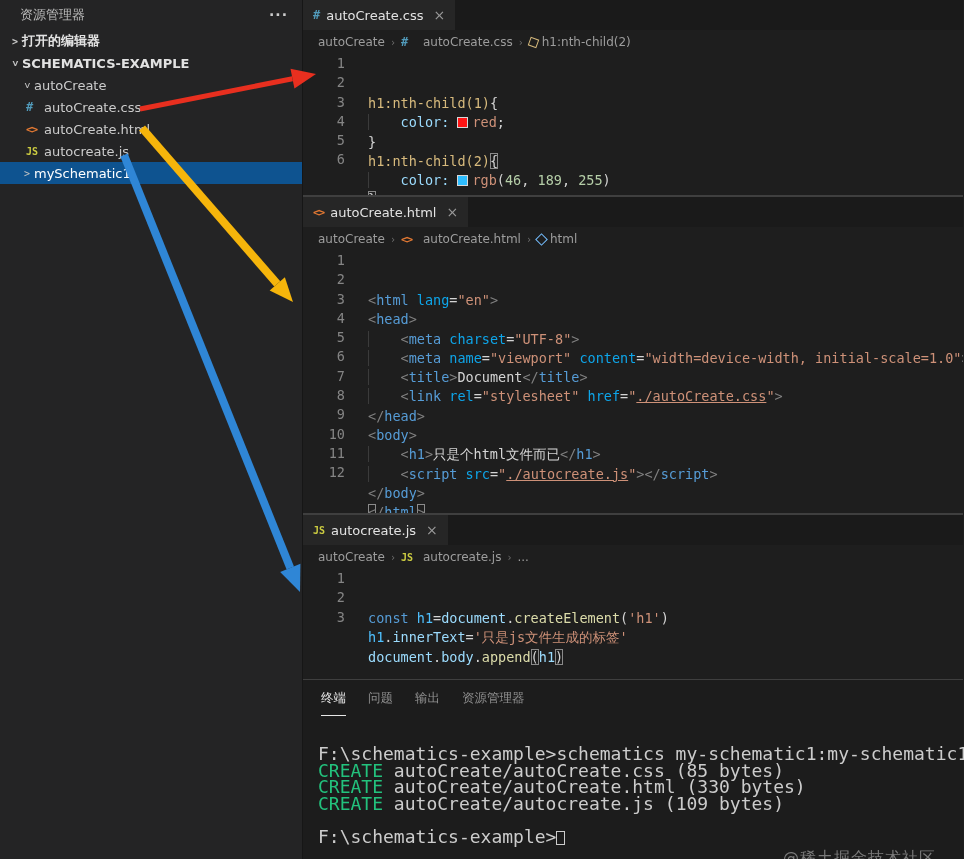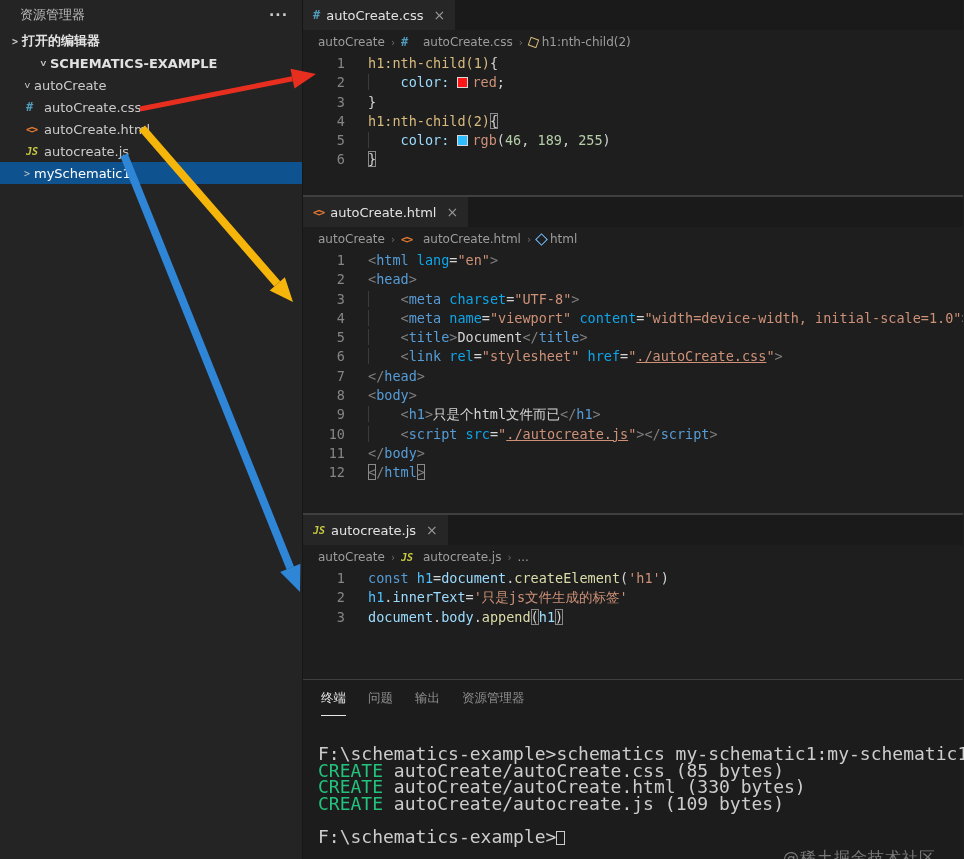--- a/index.html
+++ b/index.html
@@ -17,21 +17,21 @@
   .sb-row { height:22px; display:flex; align-items:center; cursor:pointer; white-space:nowrap; }
   .sb-row.bold { font-weight:bold; color:#e2e2e2; }
   .sb-row.selected { background:#0e5390; color:#ffffff; }
   .chev { width:14px; flex:none; font-size:10px; color:#c5c5c5; display:inline-flex;
           justify-content:center; align-items:center; font-family:"DejaVu Sans Mono",monospace; }
   .chev.down { transform:rotate(90deg); }
   .fi { width:18px; flex:none; font-weight:bold; font-size:10px; display:inline-flex;
         align-items:center; font-family:"DejaVu Sans Mono",monospace; }
   .fi-css { color:#519aba; font-size:12px; }
   .fi-html { color:#e37933; letter-spacing:-1px; font-size:11px; }
-  .fi-js { color:#cbcb41;font-style:italic; }
+  .fi-js { color:#cbcb41; }
 
   
   .editors { display:flex; flex-direction:column; width:660px; flex:none; }
   .pane { background:#1e1e1e; overflow:hidden; flex:none; }
   .divider { height:2px; background:#3f3f3f; flex:none; }
 
   .tabbar { height:30px; background:#1a1a1a; display:flex; }
   .tab { height:30px; display:flex; align-items:center; gap:6px; padding:0 10px;
          background:#262626; color:#e3e3e3; font-size:13px; cursor:pointer; }
   .tab .fi { width:auto; }
@@ -42,21 +42,21 @@
   .crumb { display:inline-flex; align-items:center; gap:4px; cursor:pointer; }
   .crumb-sep { color:#6f6f6f; font-size:10px; font-family:"DejaVu Sans Mono",monospace; }
   .sym-selector { width:9px; height:9px; border:1.5px solid #d7ba7d; transform:rotate(20deg);
                   display:inline-block; }
   .sym-cube { width:9px; height:9px; border:1.5px solid #75beff; transform:rotate(45deg);
               display:inline-block; }
 
   .code { font-family:"DejaVu Sans Mono",monospace; font-size:13.5px; cursor:text; }
   .line { height:19.3px; line-height:19.3px; display:flex; white-space:pre; }
   .ln { width:42px; text-align:right; color:#858585; flex:none; }
-  .lc { margin-left:23px; }
+  .lc { margin-left:23px;margin-top:40px; }
   .tk-sel{color:#d7ba7d} .tk-prop{color:#9cdcfe} .tk-val{color:#ce9178}
   .tk-num{color:#b5cea8} .tk-pln{color:#d4d4d4} .tk-gray{color:#808080}
   .tk-tag{color:#569cd6} .tk-attr{color:#0ea5e9} .tk-str{color:#ce9178}
   .tk-kw{color:#569cd6}  .tk-var2{color:#4fc1ff} .tk-obj{color:#9cdcfe}
   .tk-fn{color:#dcdcaa}  .tk-und{text-decoration:underline}
   .tk-bk{box-shadow:inset 0 0 0 1px #8a8a8a}
   .tk-ind{box-shadow:inset 1px 0 0 #3b3b3b}
   .swatch { display:inline-block; width:11px; height:11px; margin-right:4px;
             border:1px solid #d8d8d8; vertical-align:-1px; }
 
@@ -87,21 +87,21 @@
     <div class="sb-header">
       <span>资源管理器</span>
       <span class="spacer"></span>
       <span class="sb-more">···</span>
     </div>
     <div class="sb-row bold">
       <span class="chev" style="margin-left:8px">&gt;</span>
       <span>打开的编辑器</span>
     </div>
     <div>
-        <div class="sb-row bold" style=" margin-left: 36px;">
+        <div class="sb-row bold" style="padding-left: 8px;">
           <span class="chev down">&gt;</span>
           <span>SCHEMATICS-EXAMPLE</span>
         </div>
         <div class="sb-row" style="padding-left: 20px;">
           <span class="chev down">&gt;</span>
           <span>autoCreate</span>
         </div>
         <div class="sb-row" style="padding-left: 26px;">
           <span class="fi fi-css">#</span>
           <span>autoCreate.css</span>

